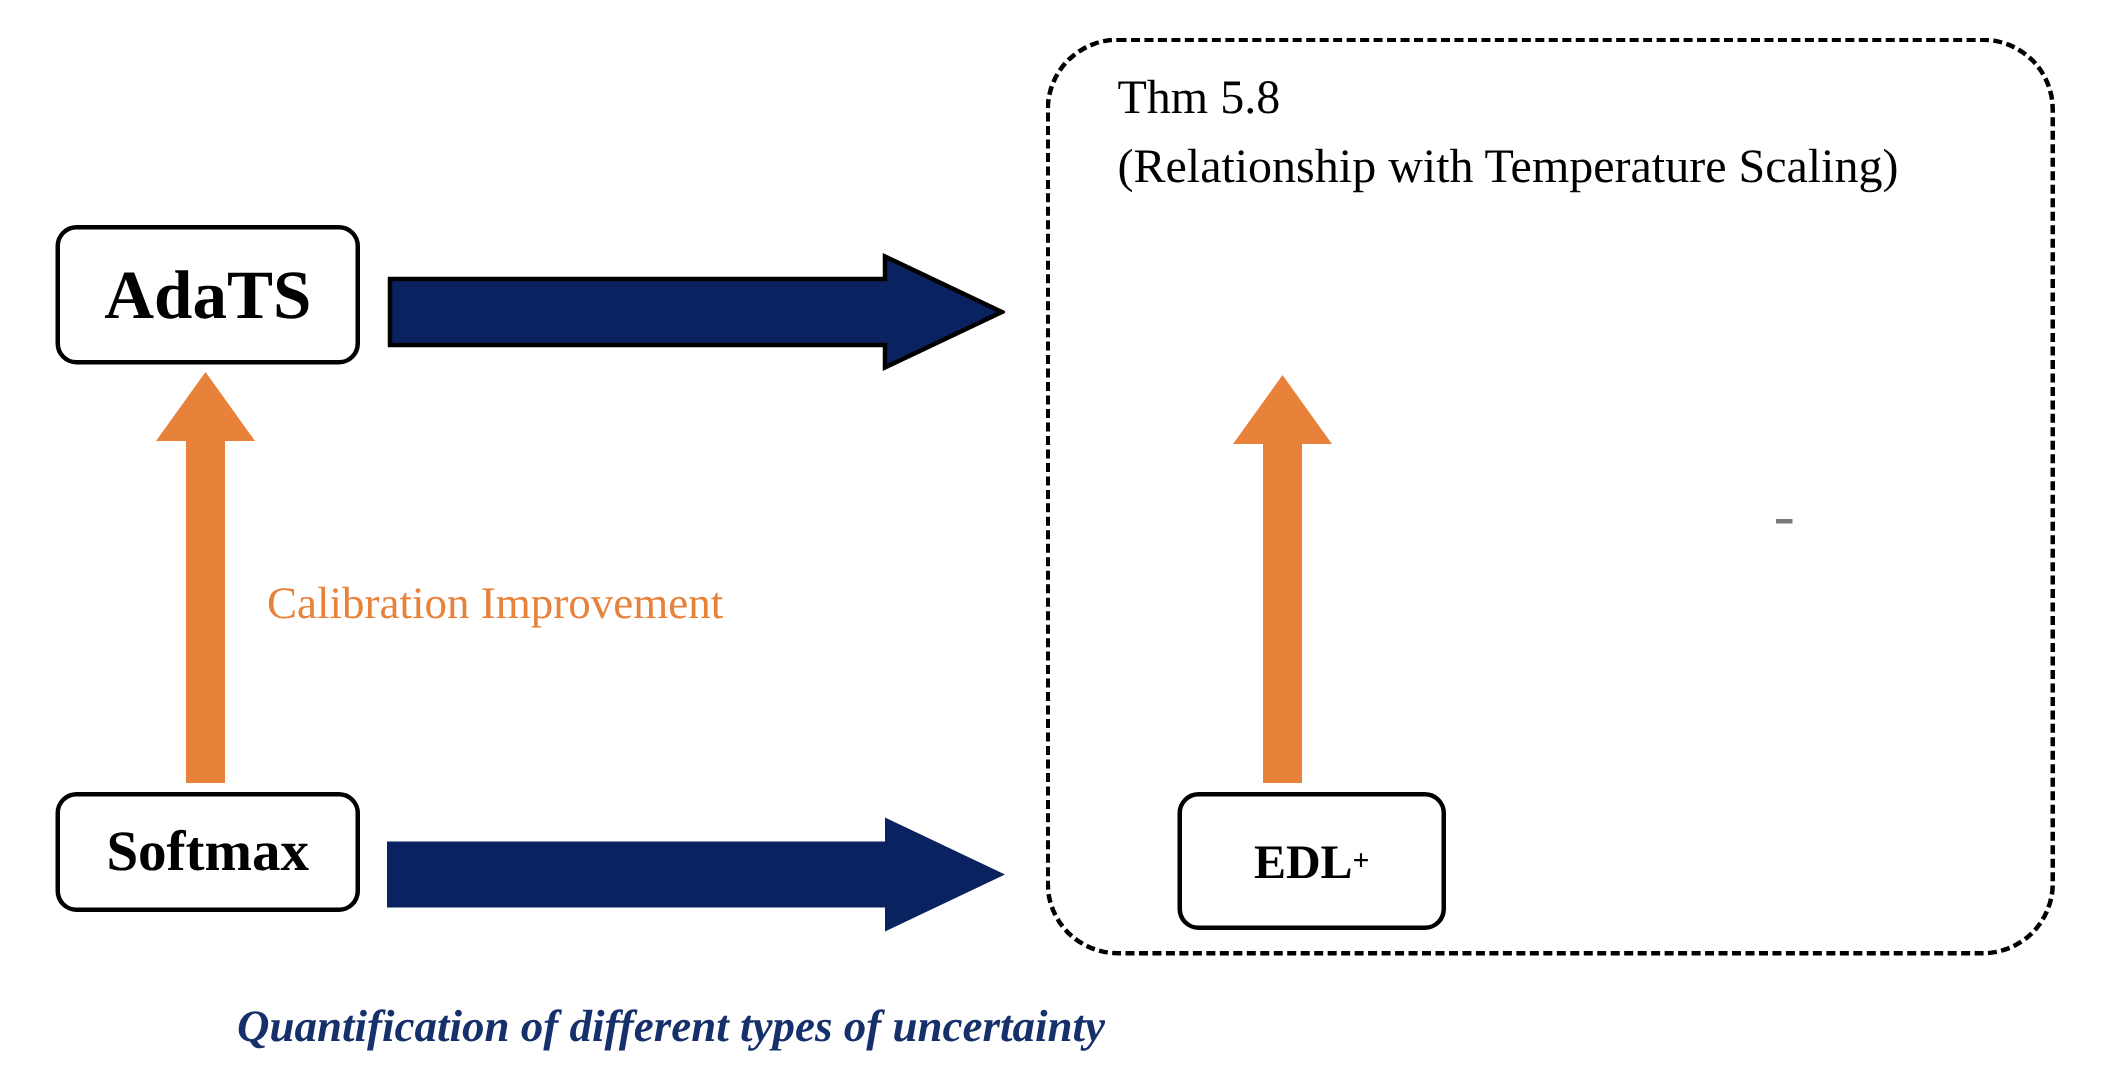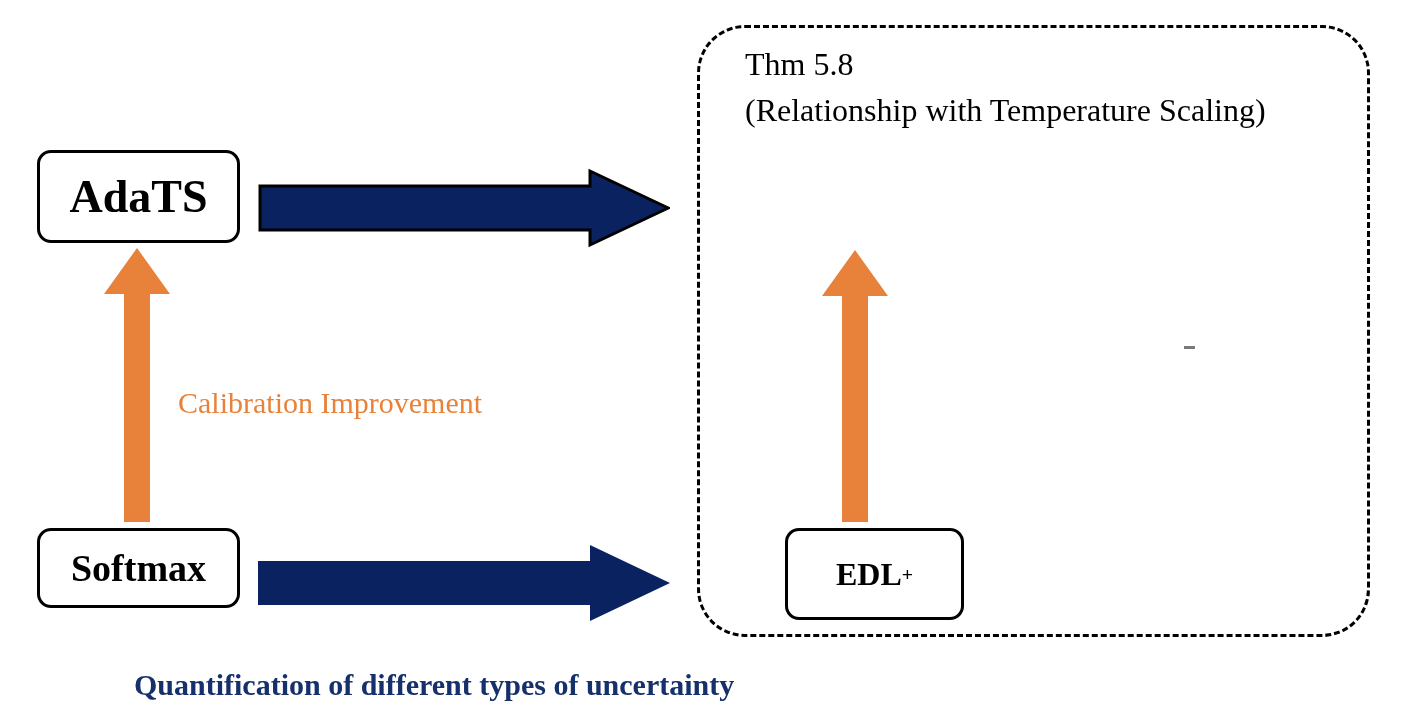--- a/index.html
+++ b/index.html
@@ -80,27 +80,28 @@
     top: 386px;
     font-size: 30px;
     font-weight: normal;
     color: #E8823A;
     font-family: "Liberation Serif", "DejaVu Serif", serif;
     white-space: nowrap;
   }
 
   .caption-bottom {
     position: absolute;
-    left: 134px;
+    left: 158px;
     top: 668px;
     font-size: 30px;
     font-weight: bold;
     color: #16306B;
     font-family: "Liberation Serif", "DejaVu Serif", serif;
     white-space: nowrap;
+    font-style: italic;
   }
 
   .stray-mark {
     position: absolute;
     left: 1184px;
     top: 346px;
     width: 11px;
     height: 3px;
     background: #7a7a7a;
   }

